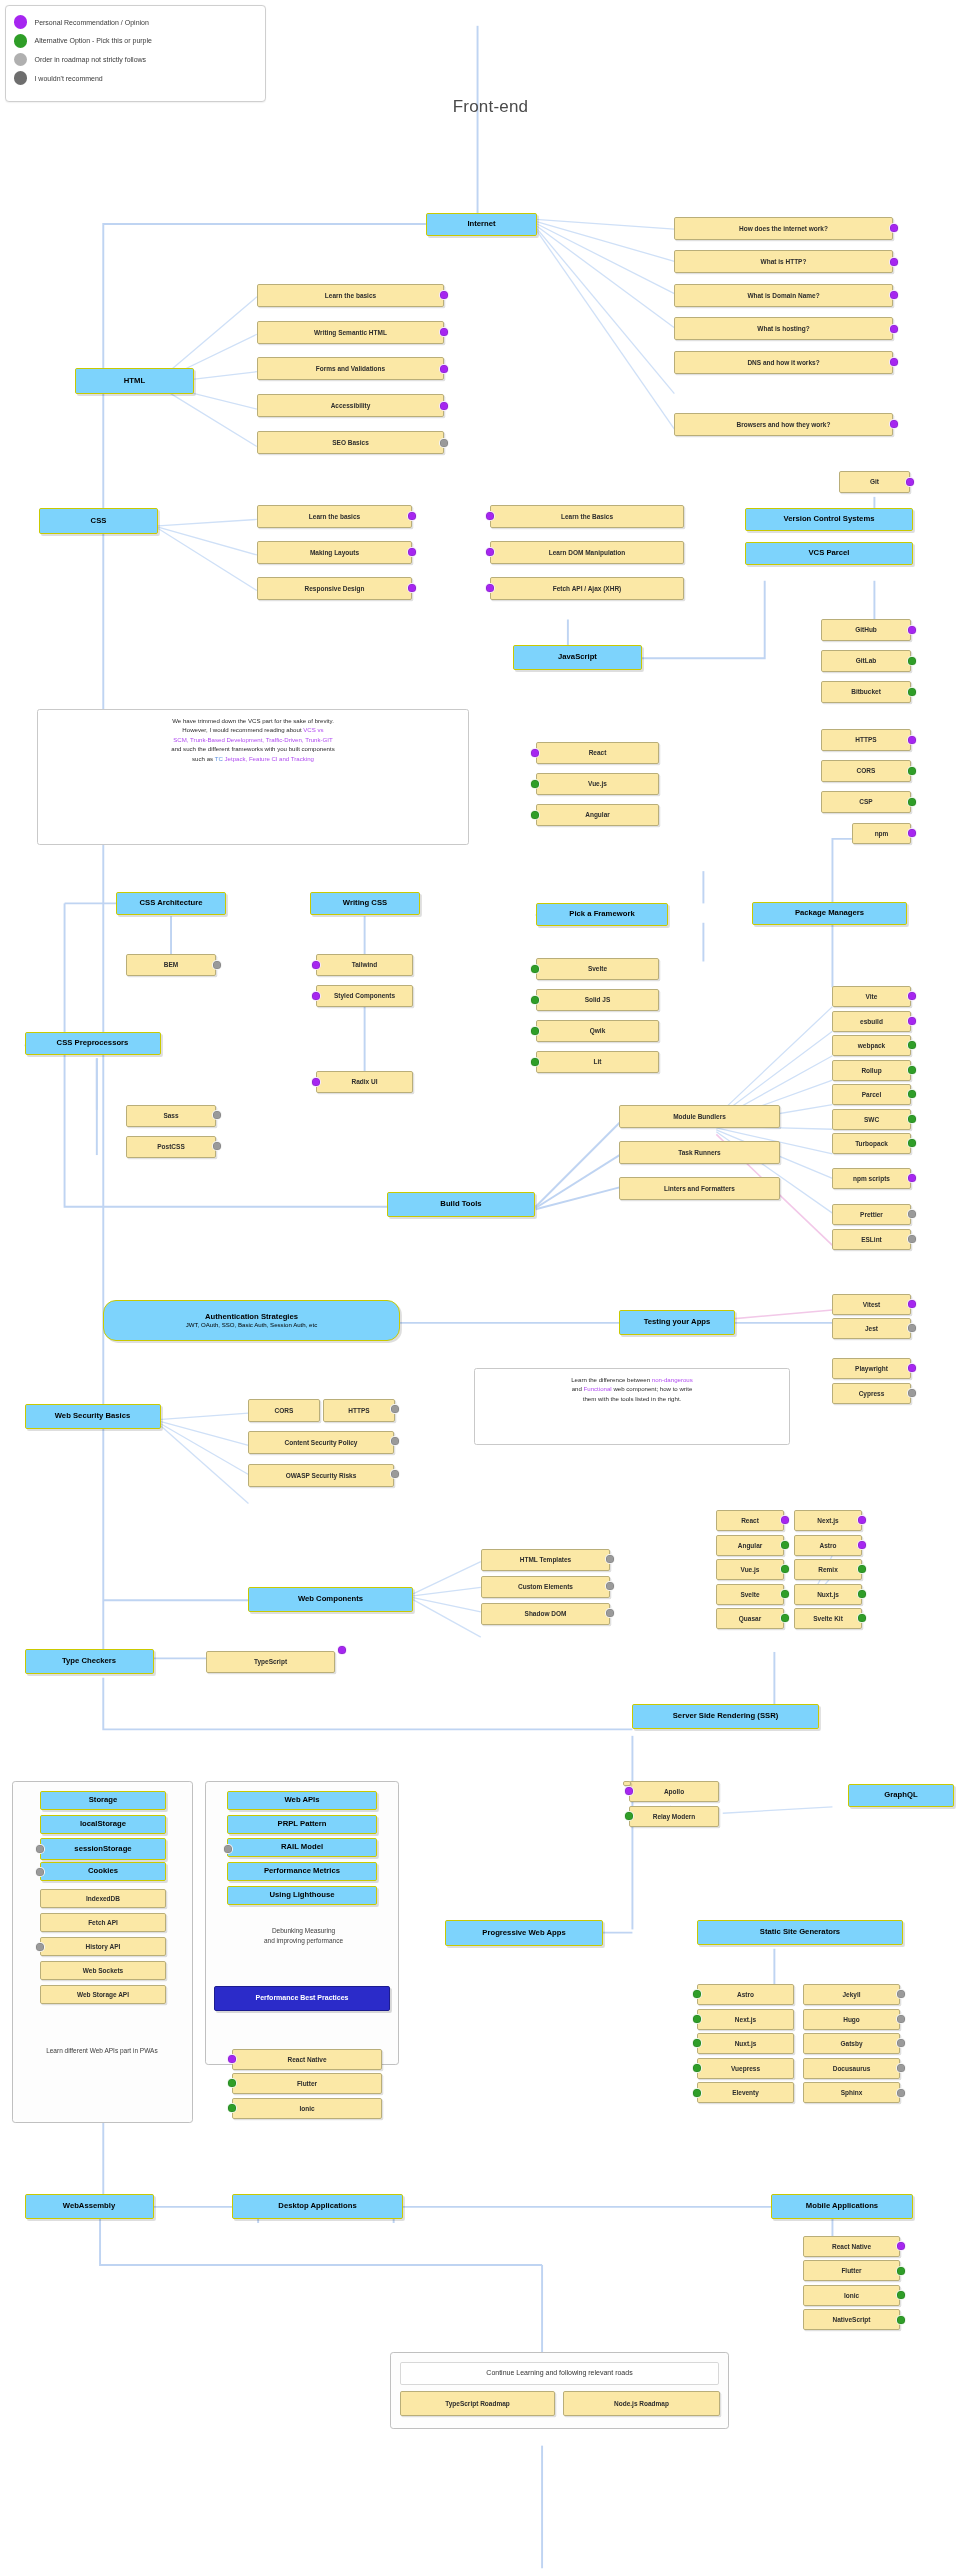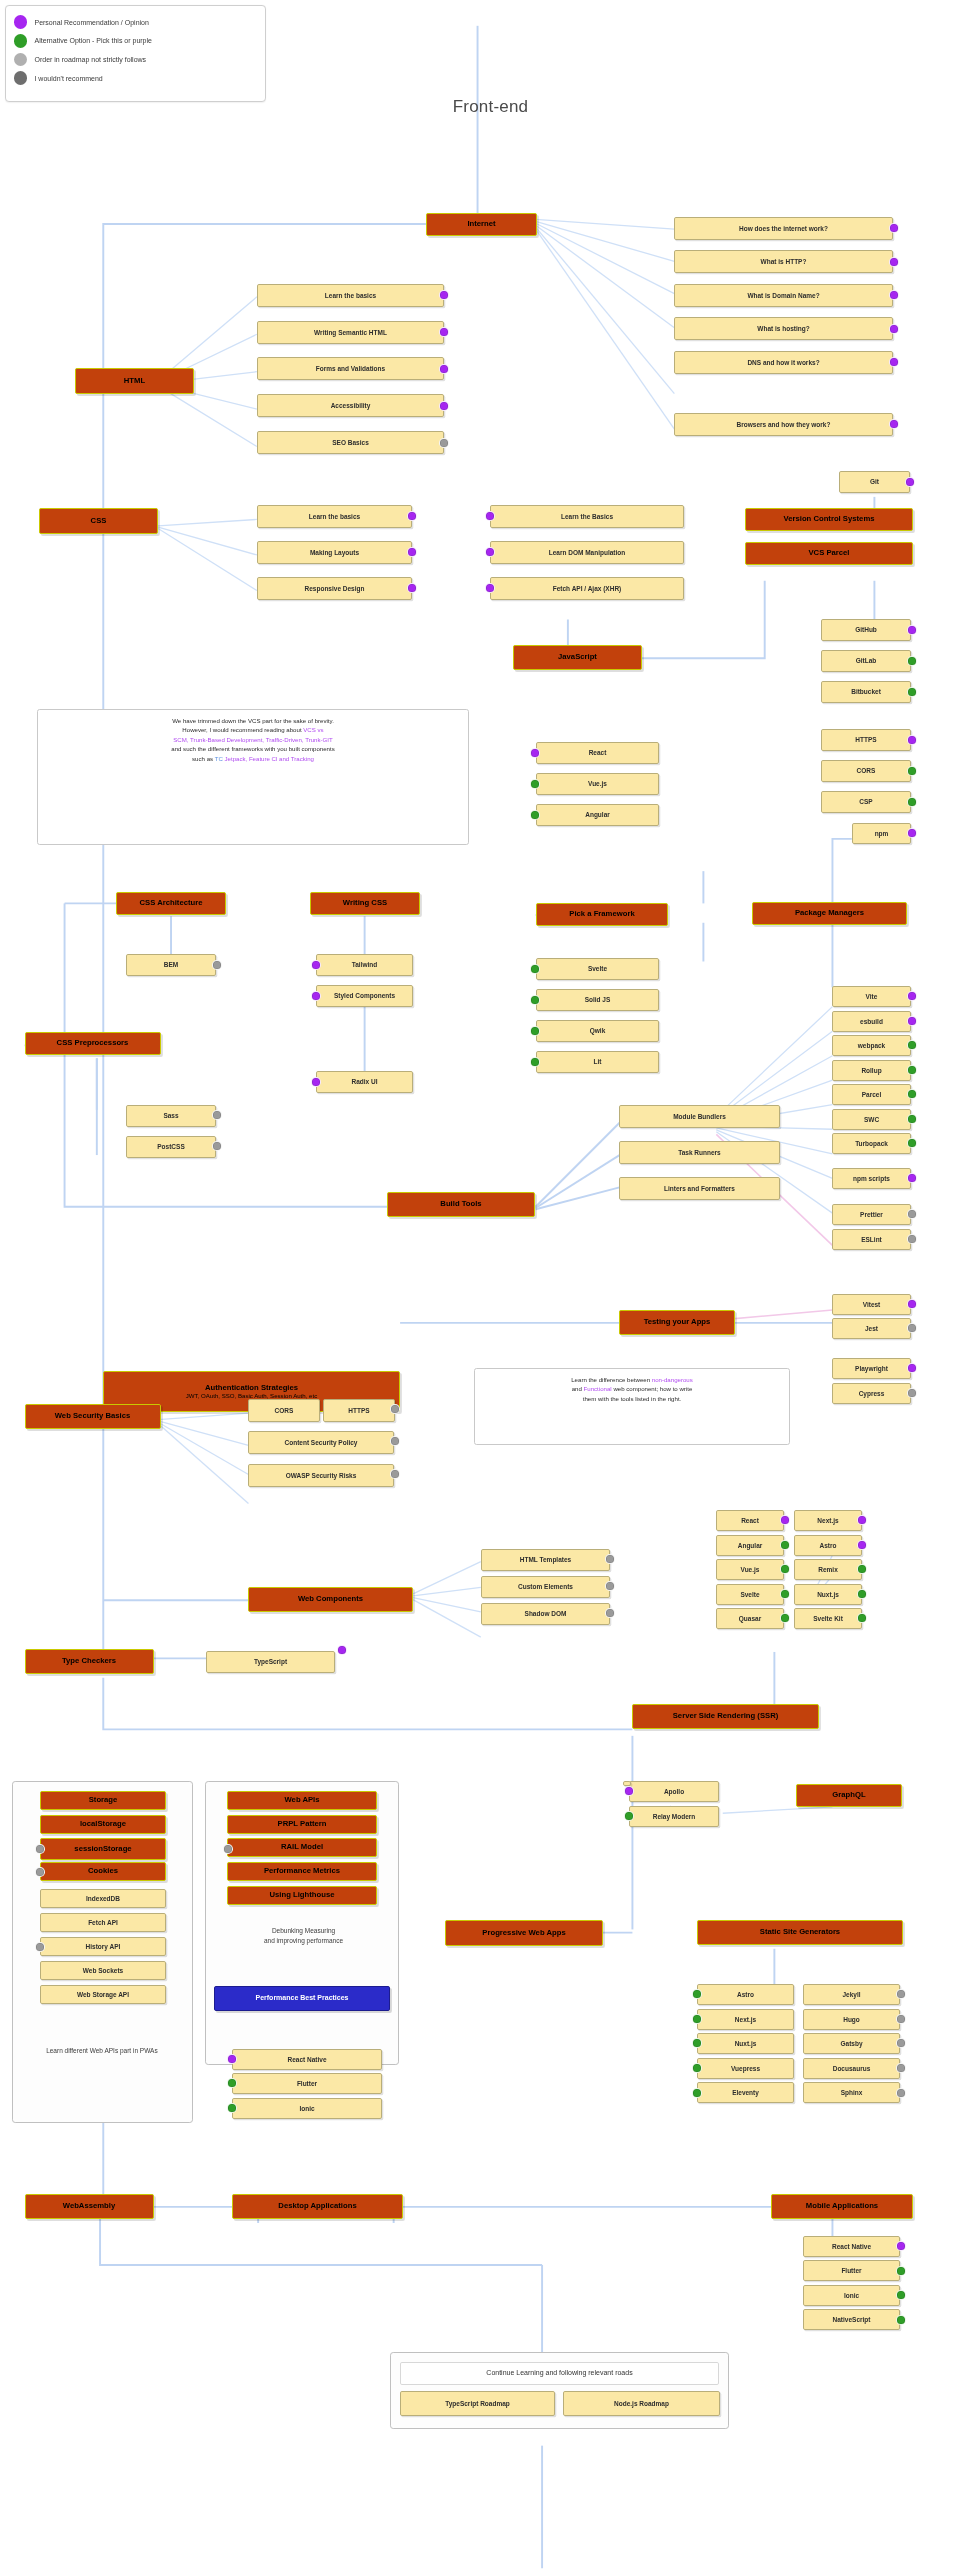--- a/index.html
+++ b/index.html
@@ -15,21 +15,21 @@
   .node {
     position:absolute;
     display:flex; align-items:center; justify-content:center;
     text-align:center;
     border-radius:1.9px;
     line-height:1.15;
     white-space:normal;
   }
   
   .n-primary {
-    background:#c2410c;
+    background:#7dd3fc;
     border:1.3px solid #c9c900;
     box-shadow:1.9px 1.9px 0 rgba(0,0,0,0.13);
     color:#000;
     font-weight:700;
     font-size:7.7px;
     padding:1.9px 3.9px;
   }
   .n-primary .sub { display:block; font-weight:400; font-size:6.1px; }
   
   .n-secondary {
@@ -421,21 +421,21 @@
   <span class="dot green" style="left:907px;top:1138px;"></span>
 
   <div class="node n-secondary" style="left:832px;top:1168px;width:79px;height:20.6px;">npm scripts</div>
   <span class="dot purple" style="left:907px;top:1173px;"></span>
 
   <div class="node n-secondary" style="left:832px;top:1204px;width:79px;height:20.6px;">Prettier</div>
   <span class="dot grey" style="left:907px;top:1209px;"></span>
   <div class="node n-secondary" style="left:832px;top:1229px;width:79px;height:20.6px;">ESLint</div>
   <span class="dot grey" style="left:907px;top:1234px;"></span>
 
-  <div class="node n-primary" style="left:103px;top:1371px;width:297px;height:41px;flex-direction:column;">
+  <div class="node n-primary" style="left:103px;top:1300px;width:297px;height:41px;flex-direction:column;border-radius:13px;">
     <span>Authentication Strategies</span>
     <span class="sub">JWT, OAuth, SSO, Basic Auth, Session Auth, etc</span>
   </div>
 
   <div class="node n-primary" style="left:619px;top:1310px;width:116px;height:24.5px;">Testing your Apps</div>
   <div class="node n-secondary" style="left:832px;top:1294px;width:79px;height:20.6px;">Vitest</div>
   <span class="dot purple" style="left:907px;top:1299px;"></span>
   <div class="node n-secondary" style="left:832px;top:1318px;width:79px;height:20.6px;">Jest</div>
   <span class="dot grey" style="left:907px;top:1323px;"></span>
   <div class="node n-secondary" style="left:832px;top:1358px;width:79px;height:20.6px;">Playwright</div>
@@ -496,21 +496,21 @@
   <span class="dot purple" style="left:857px;top:1540px;"></span>
   <div class="node n-secondary" style="left:794px;top:1559px;width:68px;height:20.6px;">Remix</div>
   <span class="dot green" style="left:857px;top:1564px;"></span>
   <div class="node n-secondary" style="left:794px;top:1584px;width:68px;height:20.6px;">Nuxt.js</div>
   <span class="dot green" style="left:857px;top:1589px;"></span>
   <div class="node n-secondary" style="left:794px;top:1608px;width:68px;height:20.6px;">Svelte Kit</div>
   <span class="dot green" style="left:857px;top:1613px;"></span>
   <div class="node n-secondary" style="left:716px;top:1608px;width:68px;height:20.6px;">Quasar</div>
   <span class="dot green" style="left:780px;top:1613px;"></span>
 
-  <div class="node n-primary" style="left:796px;top:1784px;width:106px;height:23px;">GraphQL</div>
+  <div class="node n-primary" style="left:848px;top:1784px;width:106px;height:23px;">GraphQL</div>
   <div class="node n-secondary" style="left:629px;top:1781px;width:90px;height:20.6px;">Apollo</div>
   <span class="dot purple" style="left:624px;top:1786px;"></span>
   <div class="node n-secondary" style="left:629px;top:1806px;width:90px;height:20.6px;">Relay Modern</div>
   <span class="dot green" style="left:624px;top:1811px;"></span>
 
   <div class="group" style="left:11.6px;top:1781px;width:181px;height:342px;"></div>
   <div class="node n-primary" style="left:40px;top:1791px;width:126px;height:19.4px;">Storage</div>
   <div class="node n-primary" style="left:40px;top:1815px;width:126px;height:19.4px;">localStorage</div>
   <div class="node n-primary" style="left:40px;top:1838px;width:126px;height:22px;">sessionStorage</div>
   <span class="dot grey" style="left:35px;top:1844px;"></span>

